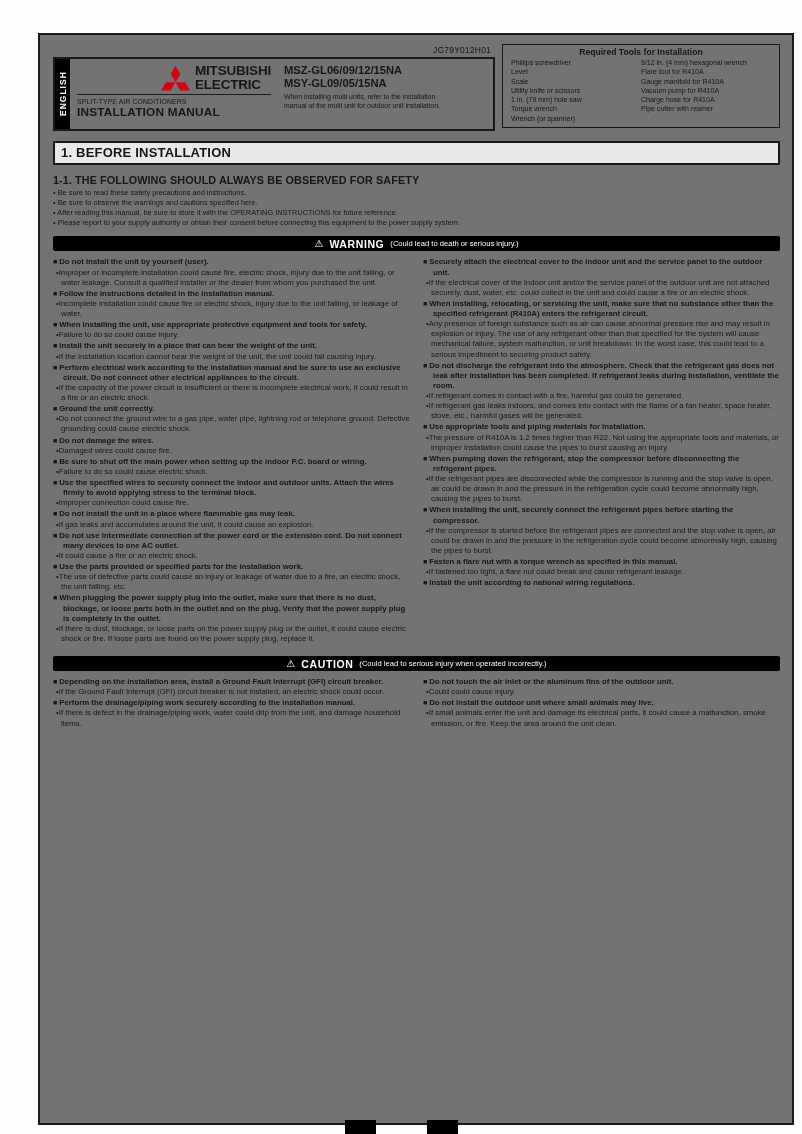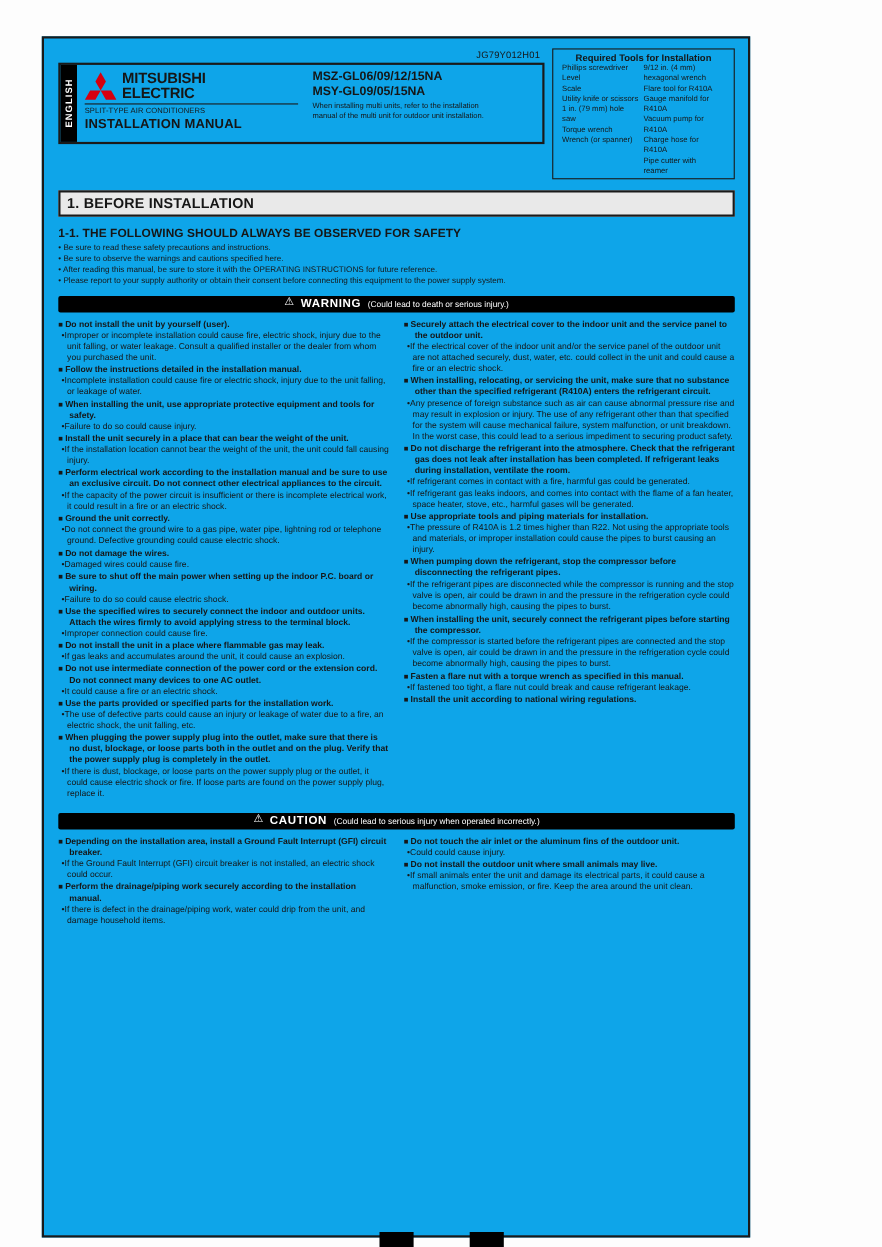--- a/index.html
+++ b/index.html
@@ -7,39 +7,39 @@
   body {
     font-family: "Liberation Sans", sans-serif;
     color: #161616;
     background: #fdfdfd;
     position: relative;
     overflow: hidden;
   }
   .frame {
     position: absolute;
     left: 38px; top: 33px;
-    width: 644px; height: 1092px;
+    width: 756px; height: 1092px;
     border: 2px solid #1a1a1a;
-    background: #0ea5e9;
+    background: #737373;
   }
   .content { padding: 9px 12px 0 13px; }
 
   
   .header { display: flex; align-items: flex-start; }
   .header-left { flex: 0 0 442px; width: 442px; }
   .doc-number { font-size: 8.5px; text-align: right; padding: 1px 4px 2px 0; letter-spacing: .2px; }
   .id-box { border: 2px solid #1a1a1a; height: 74px; display: flex; }
   .lang-tab {
     width: 15px; background: #000; color: #fff;
     writing-mode: vertical-rl; transform: rotate(180deg);
     display: flex; align-items: center; justify-content: center;
     font-size: 8.5px; font-weight: bold; letter-spacing: 1px;
   }
   .brand-area { width: 208px; padding: 5px 7px 2px 7px; }
-  .brand-row { display: flex; align-items: center; gap: 5px; }
+  .brand-row { display: flex; align-items: center; gap: 5px; justify-content: flex-end; }
   .logo { width: 29px; height: 27px; flex: 0 0 29px; }
   .logo polygon { fill: #d6000f; }
   .brand-name { font-weight: bold; font-size: 13.5px; line-height: 1.02; letter-spacing: -.2px; }
   .brand-divider { border-top: 1.5px solid #1a1a1a; margin: 2px 0 3px 0; }
   .subtitle { font-size: 6.9px; letter-spacing: .1px; }
   .m-title { font-size: 11.8px; font-weight: bold; letter-spacing: .2px; }
   .model-area { flex: 1; padding: 5px 4px 2px 6px; }
   .model { font-weight: bold; font-size: 11.2px; line-height: 1.2; }
   .model-note { font-size: 6.9px; line-height: 1.3; margin-top: 2px; max-width: 162px; }
 

